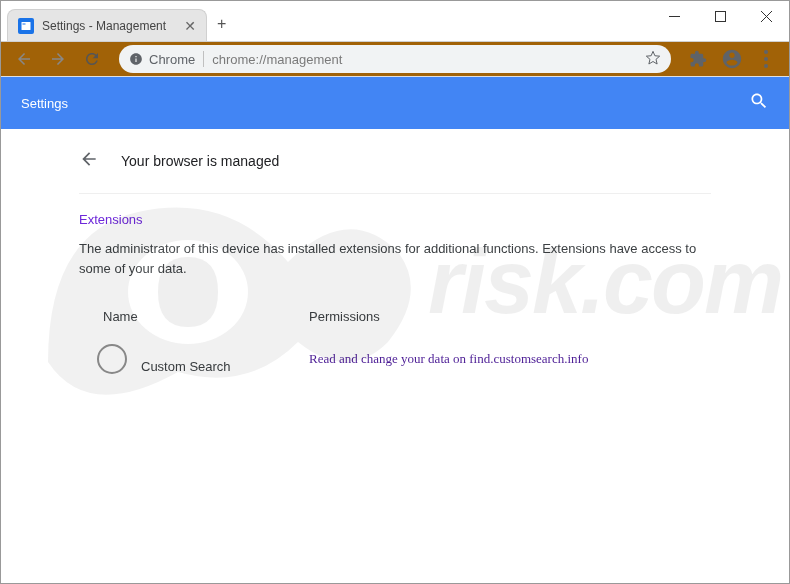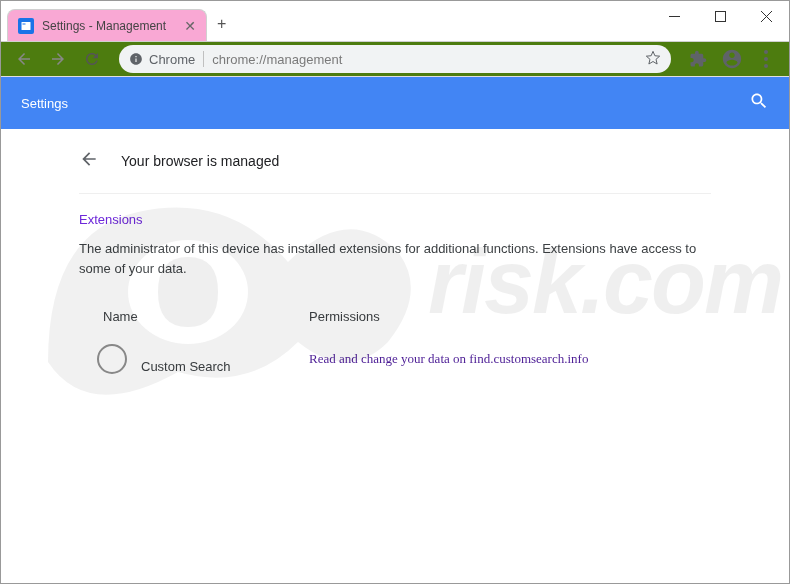--- a/index.html
+++ b/index.html
@@ -26,21 +26,21 @@
       margin-top: -20px;
     }
 
     
     .window { width: 790px; height: 584px; border: 1px solid #999; background: #fff; position: relative; overflow: hidden; }
 
     .titlebar { height: 40px; background: #fff; display: flex; align-items: flex-start; }
     .tab-strip { display: flex; align-items: flex-end; height: 40px; padding-left: 6px; flex: 1; }
     .tab {
       height: 32px;
-      background: #f9a8d4;
+      background: #e5e5e5;
       border: 1px solid #d0d0d0;
       border-bottom: none;
       border-radius: 8px 8px 0 0;
       display: flex;
       align-items: center;
       padding: 4px 10px;
       gap: 8px;
       font-size: 12px;
       color: #444;
       min-width: 200px;
@@ -51,21 +51,21 @@
     .tab-close { color: #666; font-size: 14px; margin-left: auto; }
     .new-tab { color: #555; font-size: 16px; margin-left: 10px; margin-bottom: 8px; cursor: pointer; }
 
     .win-controls { display: flex; height: 30px; }
     .win-btn { width: 46px; display: flex; align-items: center; justify-content: center; font-size: 15px; color: #333; }
     .win-btn svg { width: 11px; height: 11px; stroke: #333; fill: none; stroke-width: 1; }
 
     
     .toolbar {
       height: 36px;
-      background: #4d7c0f;
+      background: #a16207;
       border-bottom: 1px solid #e0e0e0;
       border-top: 1px solid #d0d0d0;
       display: flex;
       align-items: center;
       padding: 0 8px;
       gap: 4px;
     }
     .nav-btn { width: 30px; height: 30px; display: flex; align-items: center; justify-content: center; color: #888; border-radius: 50%; }
     .nav-btn.enabled { color: #555; }
     .nav-btn svg { width: 18px; height: 18px; fill: currentColor; }

